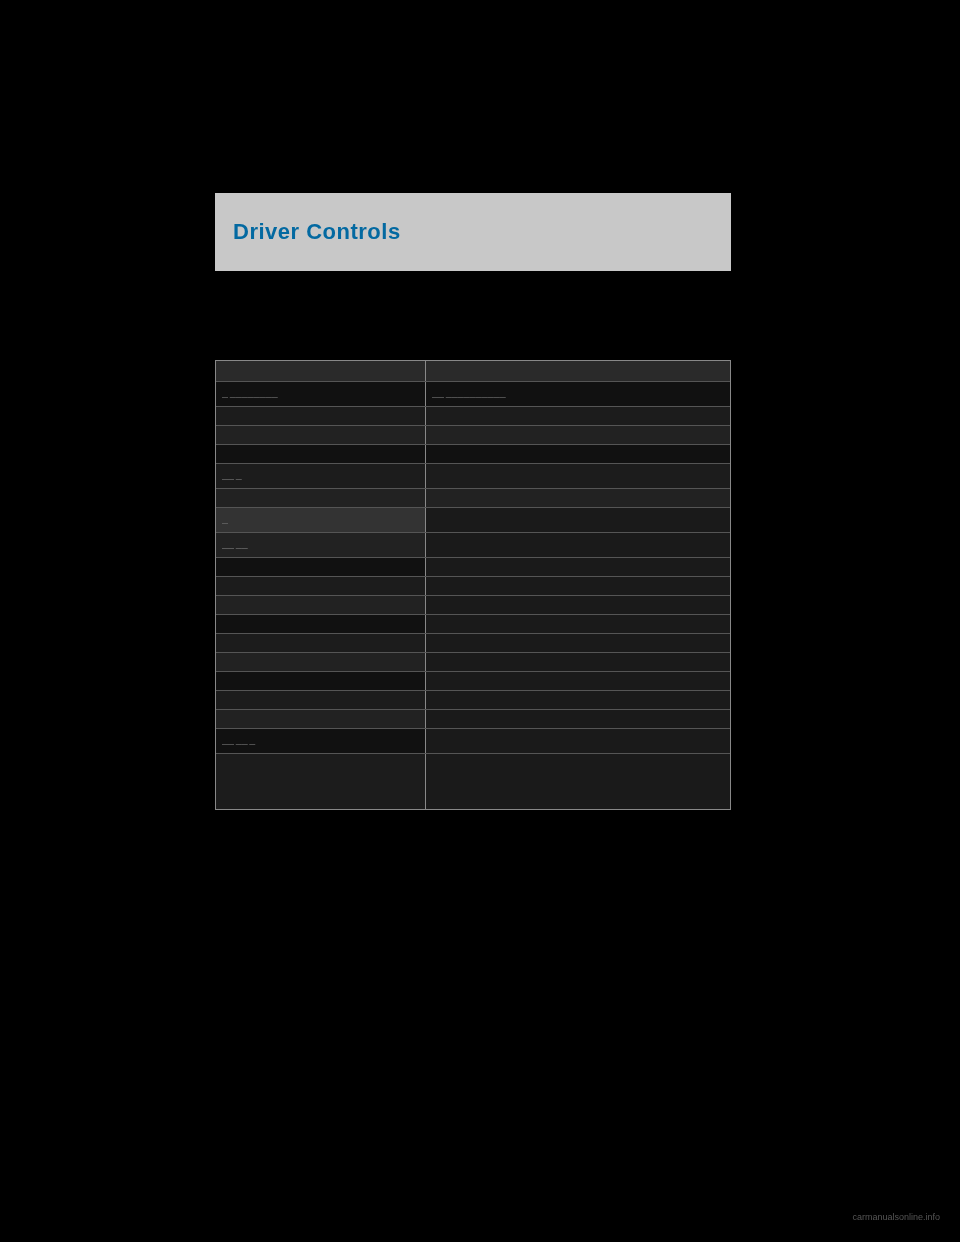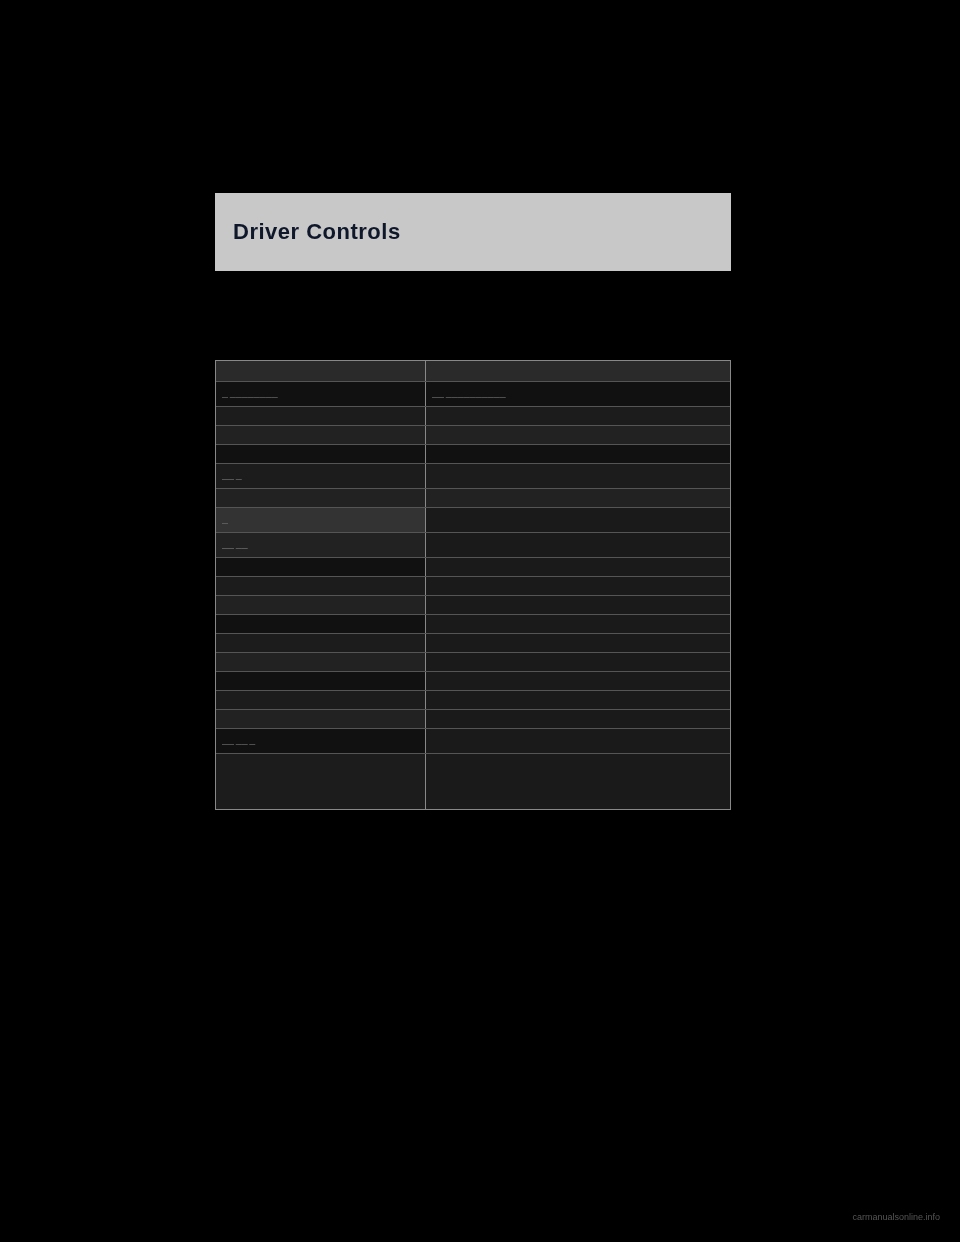--- a/index.html
+++ b/index.html
@@ -34,21 +34,21 @@
       height: 78px;
       background-color: #c8c8c8;
       display: flex;
       align-items: center;
       padding-left: 18px;
     }
 
     .header-title {
       font-size: 22px;
       font-weight: bold;
-      color: #0f172a;
+      color: #0369a1;
       letter-spacing: 0.5px;
     }
 
     .table-container {
       position: absolute;
       top: 360px;
       left: 215px;
       width: 516px;
       background-color: #000000;
       border: 1.5px solid #888888;

